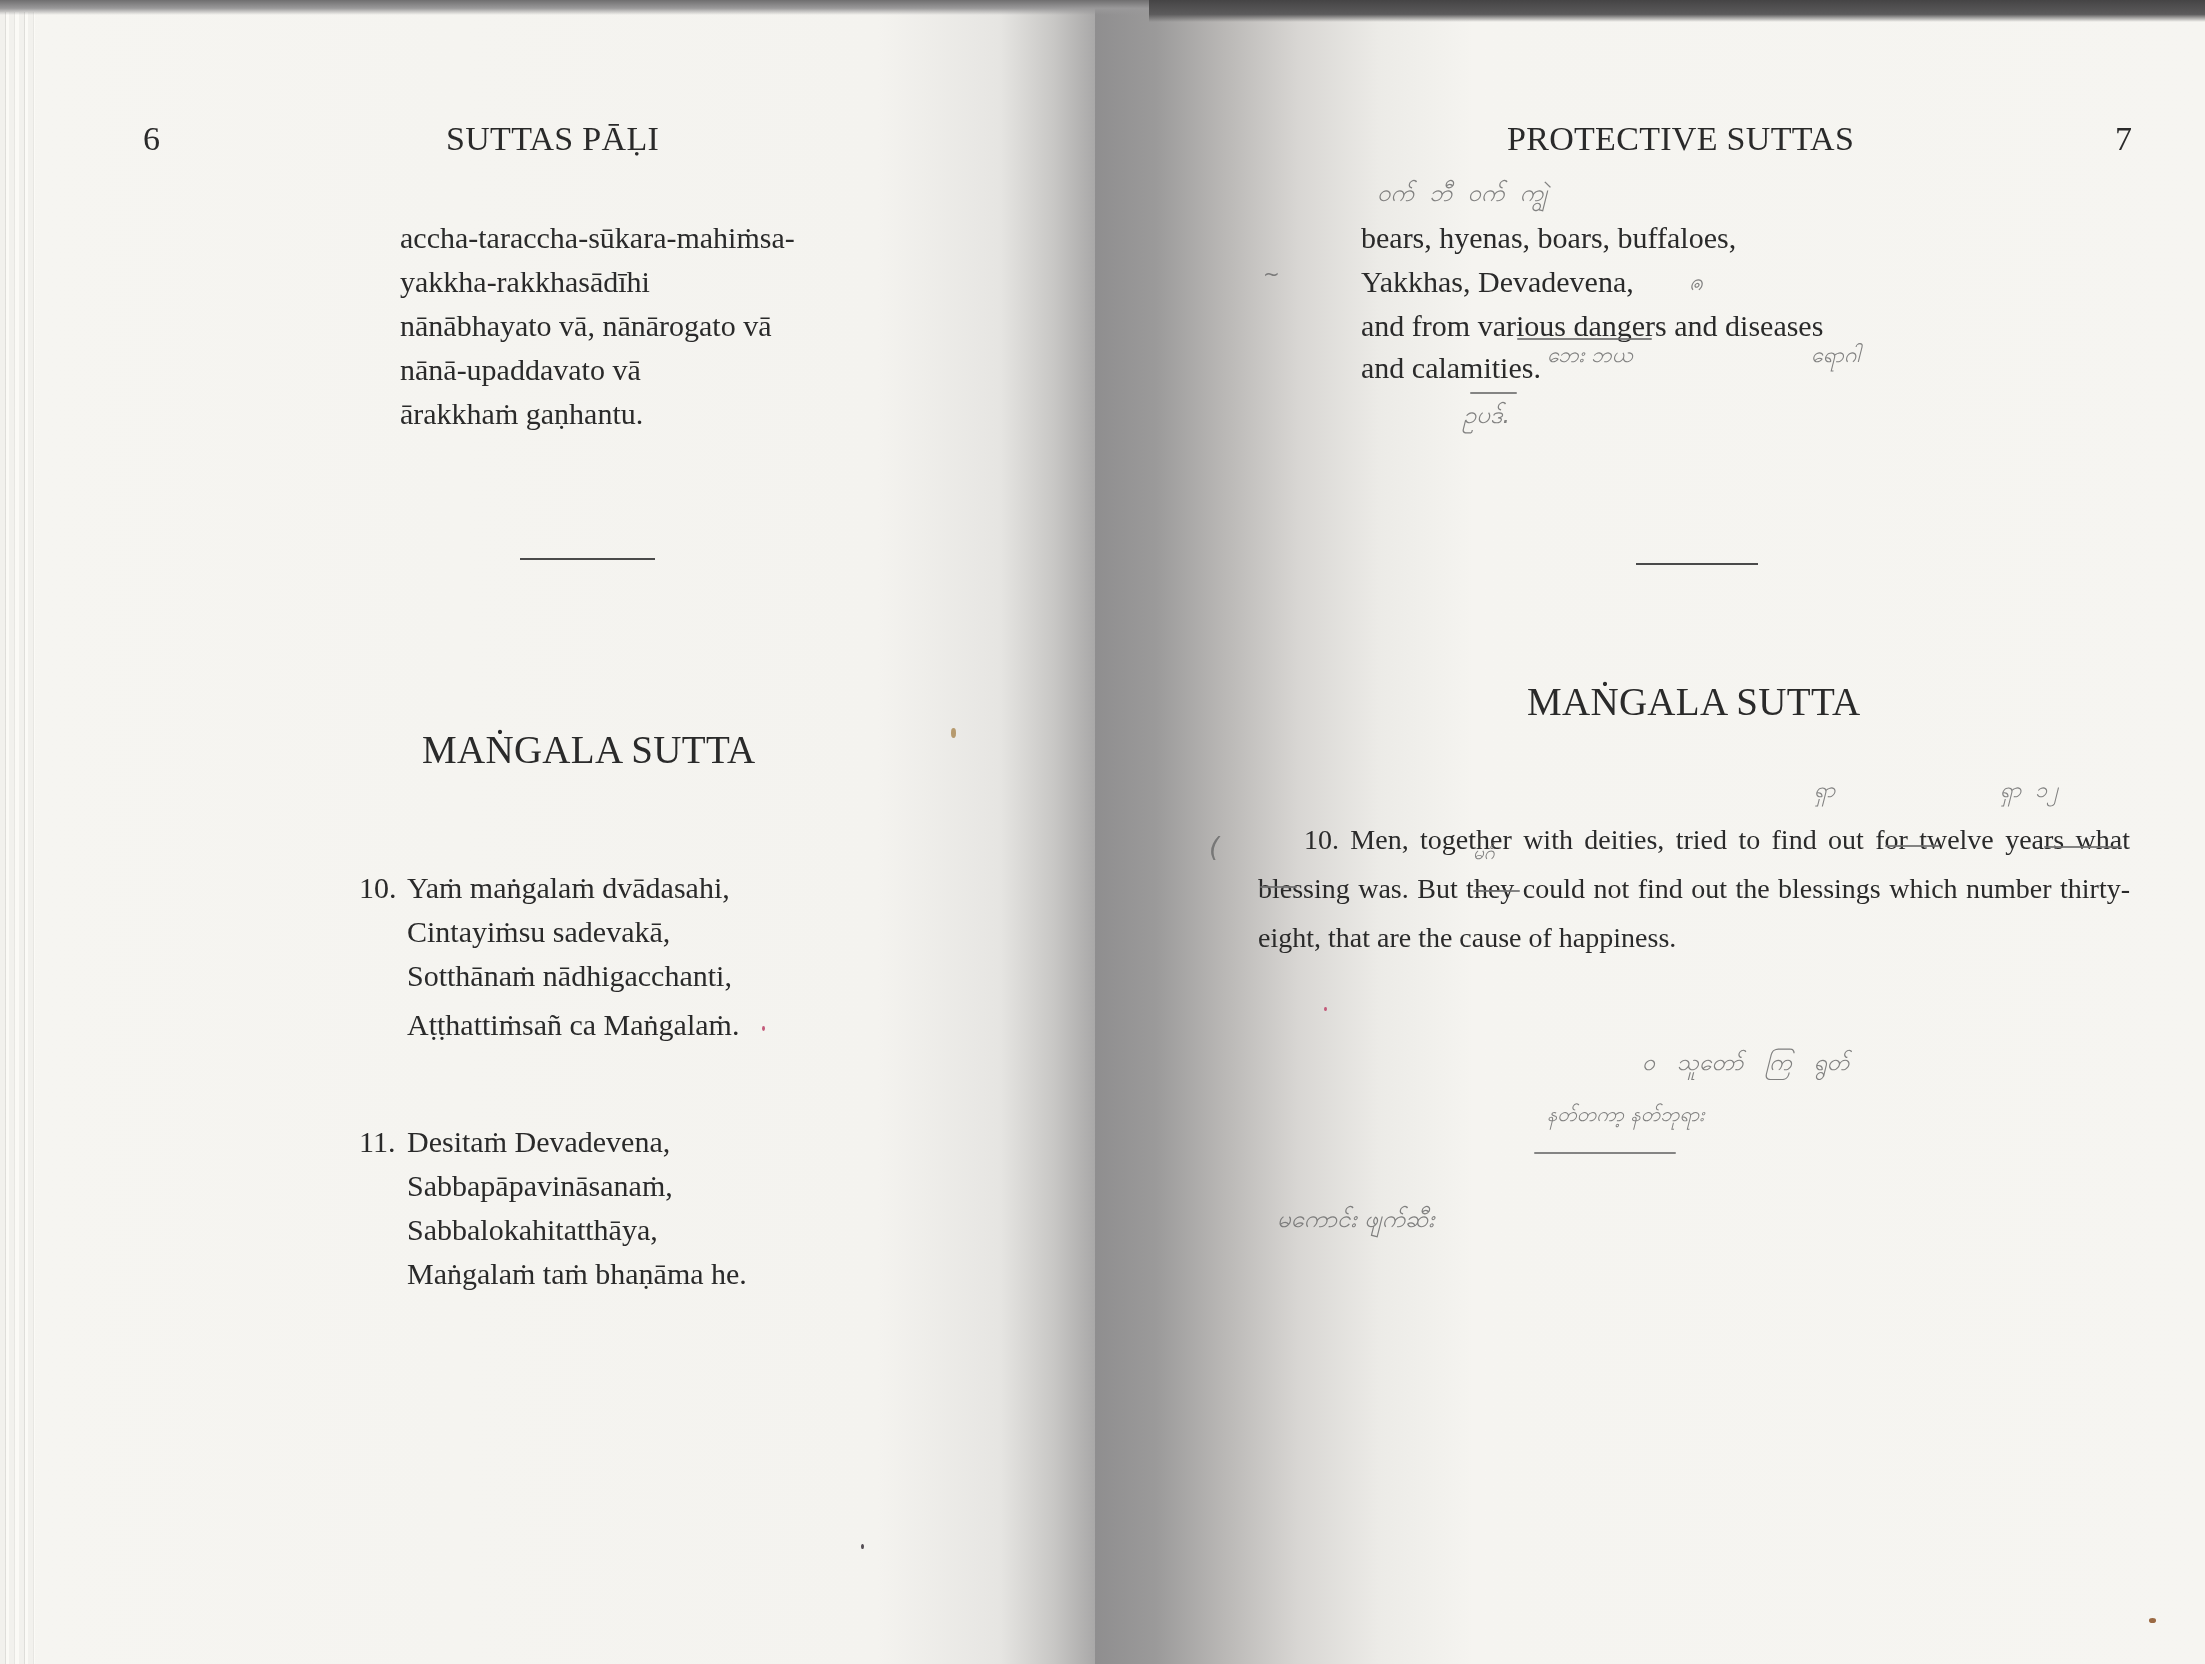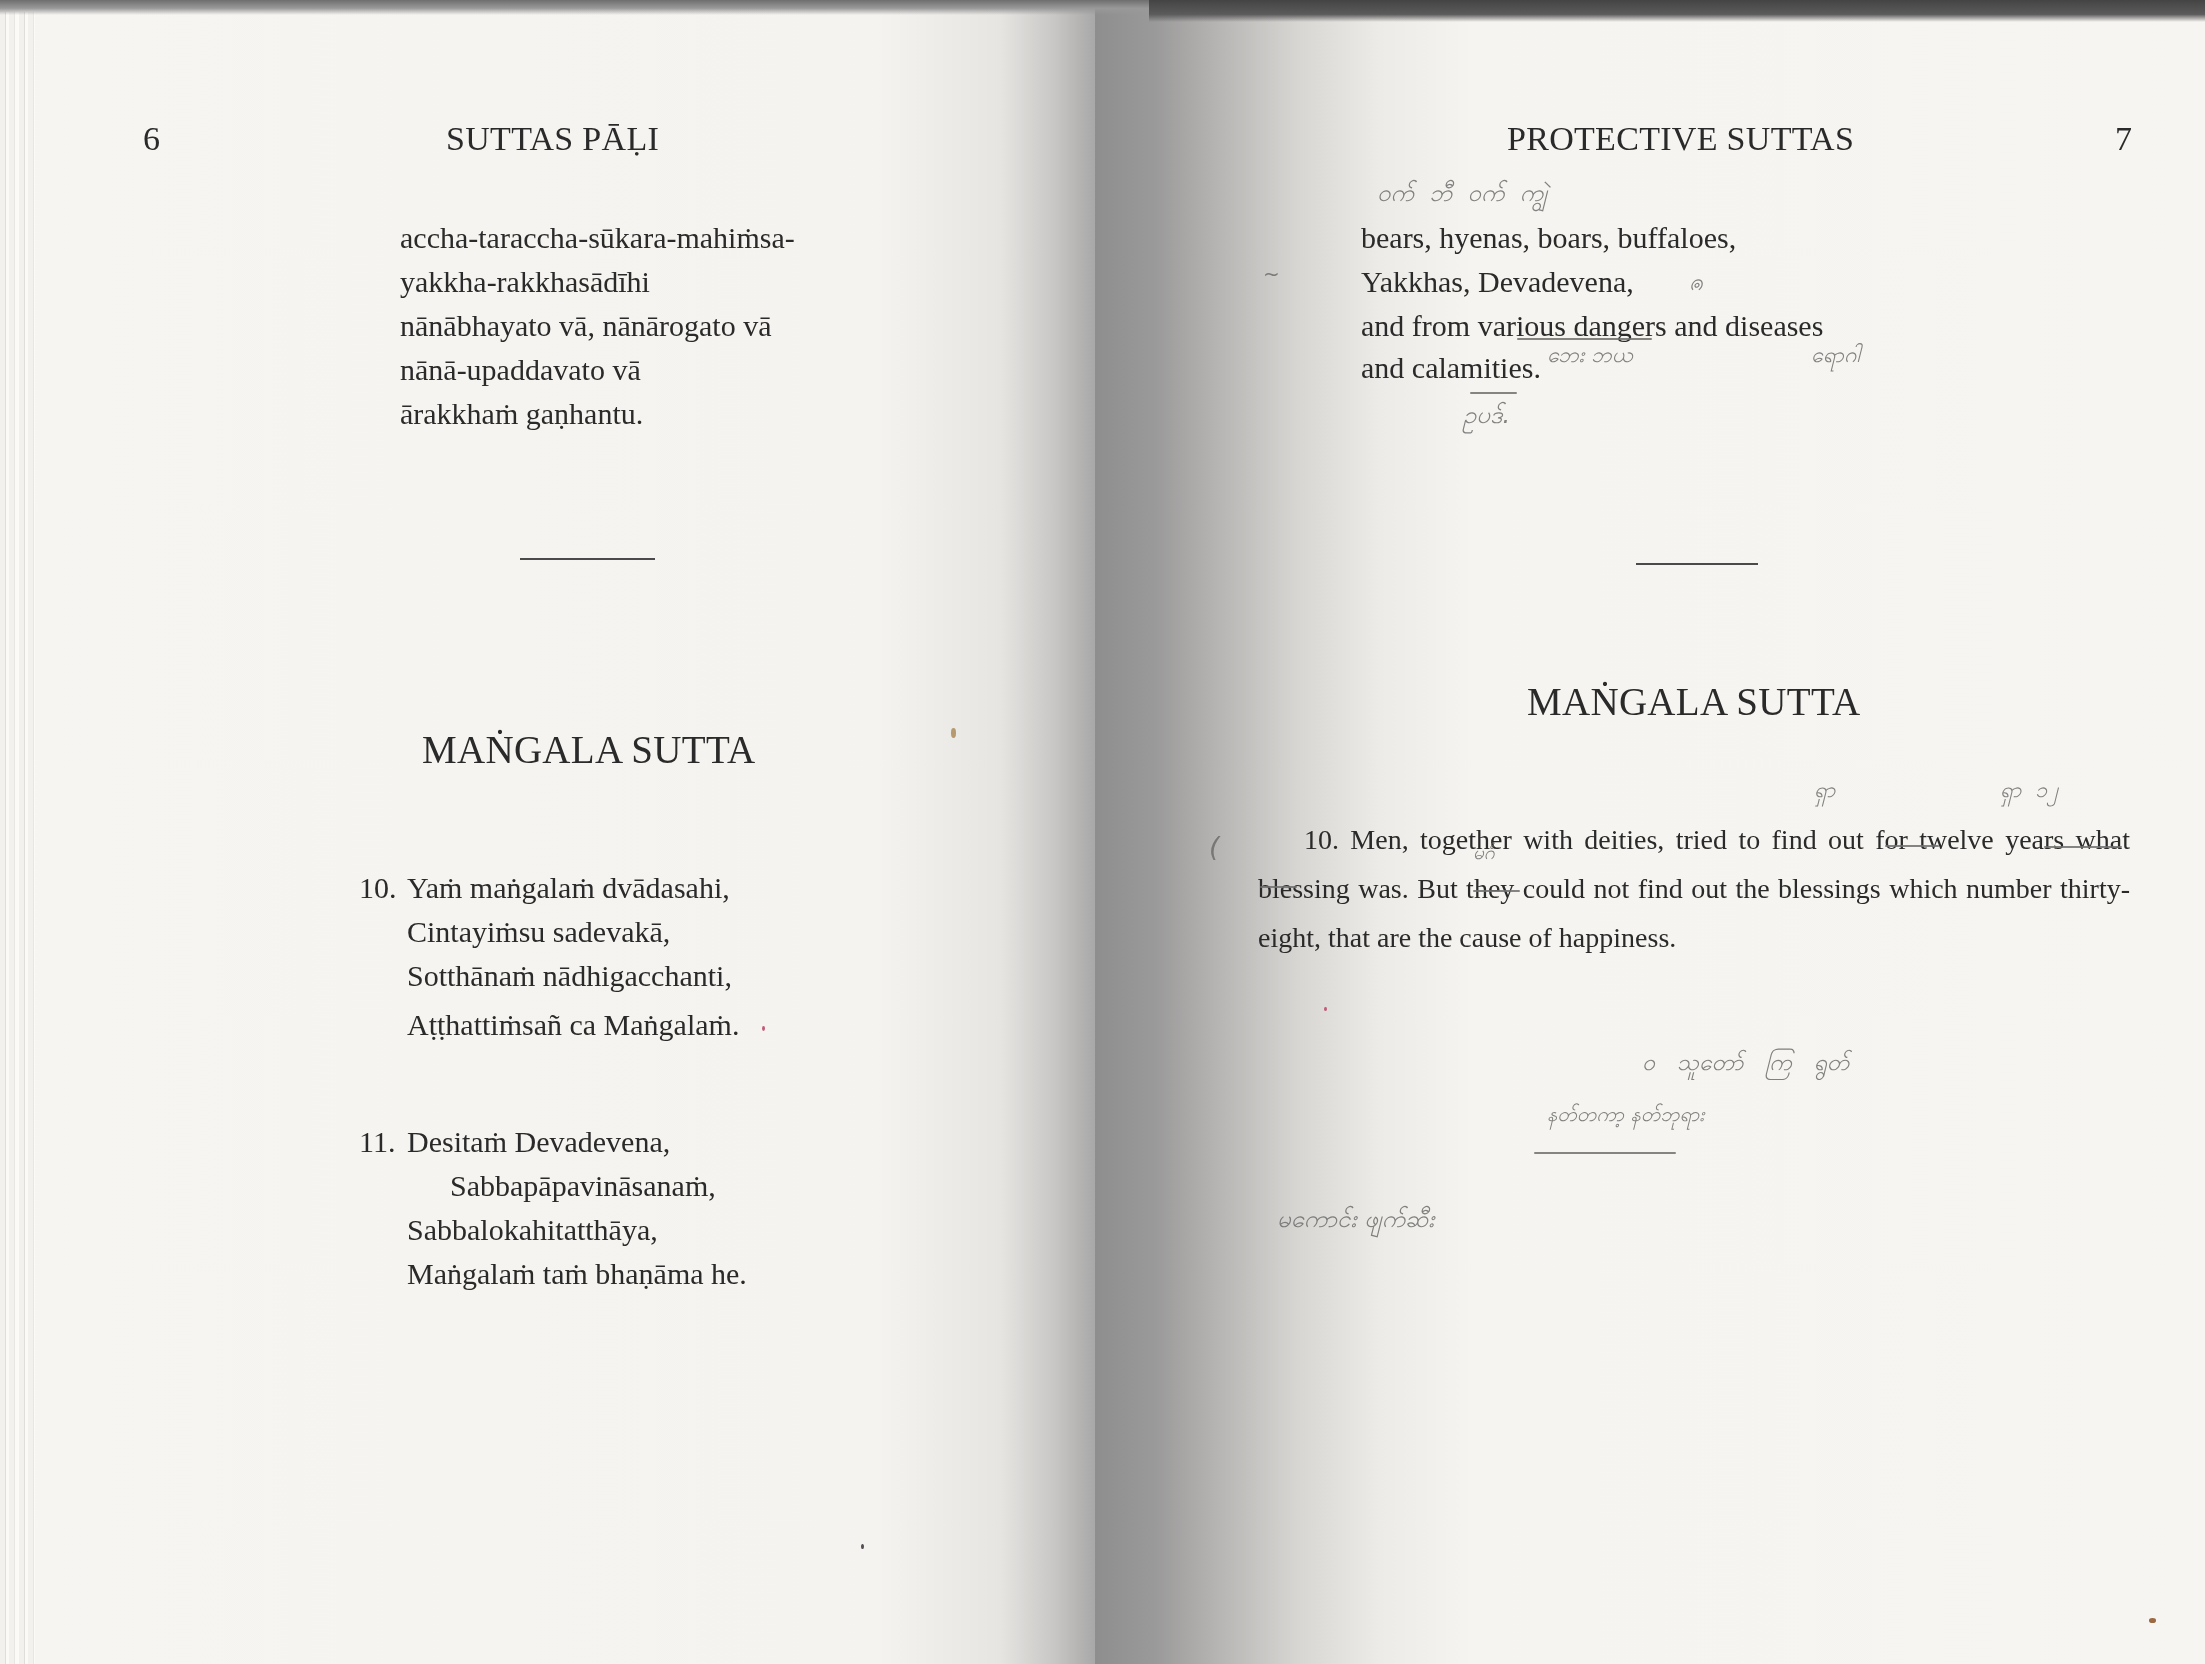--- a/index.html
+++ b/index.html
@@ -81,21 +81,21 @@
     <div class="t body" style="left:359px; top:873px;">10.</div>
     <div class="t body" style="left:407px; top:873px;">Yaṁ maṅgalaṁ dvādasahi,</div>
     <div class="t body" style="left:407px; top:917px;">Cintayiṁsu sadevakā,</div>
     <div class="t body" style="left:407px; top:961px;">Sotthānaṁ nādhigacchanti,</div>
     <div class="t body" style="left:407px; top:979px;margin-top:31px;">Aṭṭhattiṁsañ ca Maṅgalaṁ.</div>
   </div>
 
   <div>
     <div class="t body" style="left:359px; top:1127px;">11.</div>
     <div class="t body" style="left:407px; top:1127px;">Desitaṁ Devadevena,</div>
-    <div class="t body" style="left:407px; top:1171px;margin-left:43px;">Sabbapāpavināsanaṁ,</div>
+    <div class="t body" style="left:407px; top:1171px;">Sabbapāpavināsanaṁ,</div>
     <div class="t body" style="left:407px; top:1215px;">Sabbalokahitatthāya,</div>
     <div class="t body" style="left:407px; top:1259px;">Maṅgalaṁ taṁ bhaṇāma he.</div>
   </div>
 
   <div class="t hdr" style="left:1507px; top:122px;">PROTECTIVE SUTTAS</div>
   <div class="t pageno" style="left:2115px; top:122px;">7</div>
 
   <div>
     <div class="t body" style="left:1361px; top:223px;">bears, hyenas, boars, buffaloes,</div>
     <div class="t body" style="left:1361px; top:267px;">Yakkhas, Devadevena,</div>

